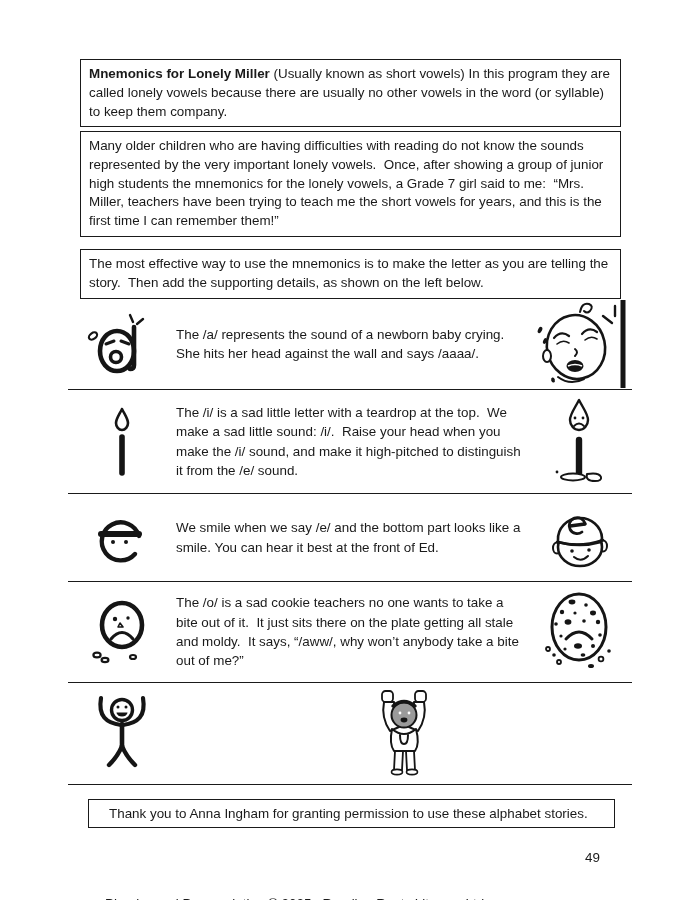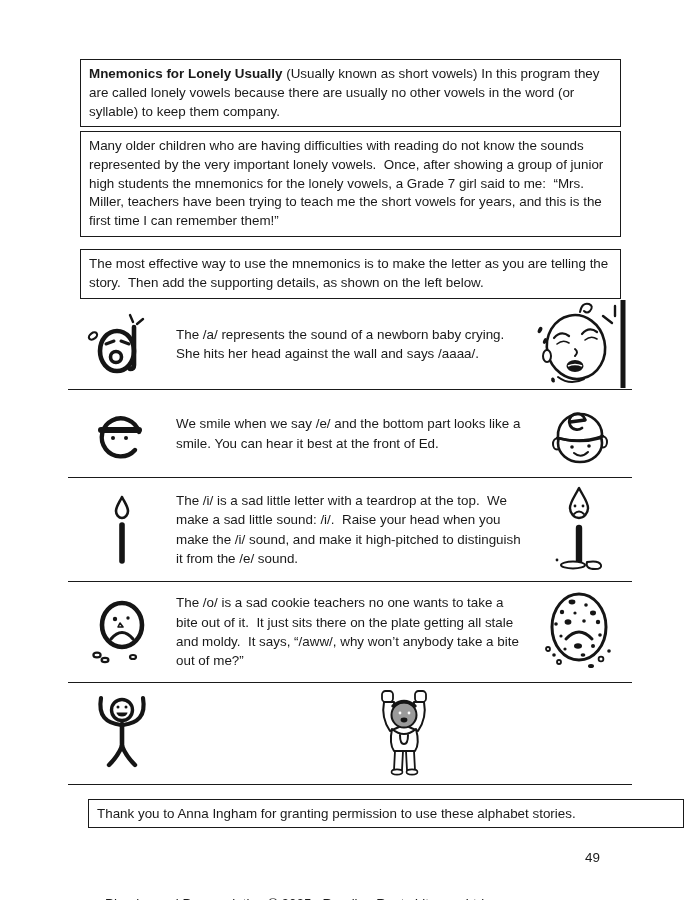--- a/index.html
+++ b/index.html
@@ -24,31 +24,31 @@
   .vrow.r4{height:101px;}
   .vrow.r5{height:102px;}
   .icon-cell{width:108px;display:flex;justify-content:center;align-items:center;flex-shrink:0;}
   .text-cell{width:352px;flex-shrink:0;font-size:13.4px;line-height:19.4px;white-space:pre-wrap;}
   .illus-cell{flex:1;display:flex;justify-content:center;align-items:center;}
   svg{display:block;}
   .ink{stroke:#151515;fill:none;stroke-linecap:round;stroke-linejoin:round;}
   .fill{fill:#151515;stroke:none;}
   .wfill{fill:#fff;stroke:#151515;stroke-linecap:round;stroke-linejoin:round;}
   #box-thanks{
-    position:absolute;left:88px;top:799px;width:596px;box-sizing:border-box;
-    border:1.6px solid #1a1a1a;padding:6px 8px;font-size:13.4px;white-space:pre;
+    position:absolute;left:88px;top:799px;width:527px;box-sizing:border-box;
+    border:1.6px solid #1a1a1a;padding:6px 20px;font-size:13.4px;white-space:pre;
   }
   .footer{position:absolute;top:850px;left:0;width:693px;font-size:13.4px;}
   .footer .copyright{position:absolute;left:105px;white-space:pre;margin-top:46px;}
   .footer .pagenum{position:absolute;left:585px;}
 </style>
 </head>
 <body>
 
-<div class="box" id="box-title"><span class="bold">Mnemonics for Lonely Usually</span><span> (Usually known as short vowels) In this program they are called lonely vowels because there are usually no other vowels in the word (or syllable) to keep them company.</span></div>
+<div class="box" id="box-title"><span class="bold">Mnemonics for Lonely Miller</span><span> (Usually known as short vowels) In this program they are called lonely vowels because there are usually no other vowels in the word (or syllable) to keep them company.</span></div>
 
 <div class="box" id="box-story"><span>Many older children who are having difficulties with reading do not know the sounds represented by the very important lonely vowels.  Once, after showing a group of junior high students the mnemonics for the lonely vowels, a Grade 7 girl said to me:  “Mrs. Miller, teachers have been trying to teach me the short vowels for years, and this is the first time I can remember them!”</span></div>
 
 <div class="box" id="box-howto"><span>The most effective way to use the mnemonics is to make the letter as you are telling the story.  Then add the supporting details, as shown on the left below.</span></div>
 
 <div class="rows">
 
   <div class="vrow r1">
     <div class="icon-cell">
       <svg width="76" height="74" viewBox="0 0 76 74">
@@ -79,20 +79,42 @@
         <ellipse class="fill" cx="11" cy="30" rx="2" ry="3.4" transform="rotate(25 11 30)"></ellipse>
         <ellipse class="fill" cx="16" cy="41" rx="1.8" ry="3" transform="rotate(25 16 41)"></ellipse>
         <ellipse class="fill" cx="24" cy="80" rx="1.8" ry="2.6" transform="rotate(-15 24 80)"></ellipse>
         <path class="ink" d="M74 16 L83 23" stroke-width="2.4"></path>
         <path class="ink" d="M86 6 L86 16" stroke-width="2.4"></path>
         <line class="ink" x1="94" y1="0" x2="94" y2="88" stroke-width="5"></line>
       </svg>
     </div>
   </div>
 
+  <div class="vrow r3">
+    <div class="icon-cell">
+      <svg width="40" height="74" viewBox="0 0 40 74">
+        <path class="wfill" d="M20 4 C17 10 14 14 14 18 a6 7 0 0 0 12 0 c0 -4 -3 -8 -6 -14 z" stroke-width="2.6"></path>
+        <line class="ink" x1="20" y1="32" x2="20" y2="68" stroke-width="5.6"></line>
+      </svg>
+    </div>
+    <div class="text-cell">The /i/ is a sad little letter with a teardrop at the top.  We make a sad little sound: /i/.  Raise your head when you make the /i/ sound, and make it high-pitched to distinguish it from the /e/ sound.</div>
+    <div class="illus-cell">
+      <svg width="62" height="88" viewBox="0 0 62 88">
+        <path class="wfill" d="M30 2 C26 10 21 16 21 22 a9 10 0 0 0 18 0 c0 -6 -5 -12 -9 -20 z" stroke-width="2.4"></path>
+        <circle class="fill" cx="26" cy="20" r="1.4"></circle>
+        <circle class="fill" cx="34" cy="20" r="1.4"></circle>
+        <path class="ink" d="M25 28 q5 -5 10 0" stroke-width="1.8"></path>
+        <line class="ink" x1="30" y1="42" x2="30" y2="78" stroke-width="6.4"></line>
+        <ellipse class="wfill" cx="24" cy="79" rx="12" ry="3.4" stroke-width="2"></ellipse>
+        <path class="wfill" d="M38 76 q12 -2 14 3 q1 4 -6 4 q-10 0 -8 -7 z" stroke-width="2"></path>
+        <circle class="fill" cx="8" cy="74" r="1.4"></circle>
+      </svg>
+    </div>
+  </div>
+
   <div class="vrow r2">
     <div class="icon-cell">
       <svg width="60" height="60" viewBox="0 0 60 60">
         <path class="ink" d="M47 28 A19 19 0 1 0 43 46" stroke-width="4.4"></path>
         <line class="ink" x1="9" y1="26" x2="47" y2="26" stroke-width="6"></line>
         <circle class="fill" cx="21" cy="34" r="2"></circle>
         <circle class="fill" cx="34" cy="34" r="2"></circle>
       </svg>
     </div>
     <div class="text-cell">We smile when we say /e/ and the bottom part looks like a smile. You can hear it best at the front of Ed.</div>
@@ -101,42 +123,20 @@
         <ellipse class="wfill" cx="12" cy="42" rx="4" ry="5.5" stroke-width="2"></ellipse>
         <ellipse class="wfill" cx="58" cy="40" rx="4" ry="5.5" stroke-width="2"></ellipse>
         <ellipse class="wfill" cx="35" cy="41" rx="22" ry="19" stroke-width="2.6"></ellipse>
         <path class="wfill" d="M13 34 a22 21 0 0 1 44 -2 L56 36 Q35 42 13 36 Z" stroke-width="2.6"></path>
         <path class="ink" d="M12 36 Q35 42 58 34" stroke-width="2.4"></path>
         <line class="ink" x1="25" y1="20" x2="40" y2="18" stroke-width="3.4"></line>
         <path class="ink" d="M40 18 a8 8 0 1 0 -3 8" stroke-width="2.8"></path>
         <circle class="fill" cx="27" cy="45" r="1.8"></circle>
         <circle class="fill" cx="44" cy="44" r="1.8"></circle>
         <path class="ink" d="M29 51 q7 6 14 -1" stroke-width="2"></path>
-      </svg>
-    </div>
-  </div>
-
-  <div class="vrow r3">
-    <div class="icon-cell">
-      <svg width="40" height="74" viewBox="0 0 40 74">
-        <path class="wfill" d="M20 4 C17 10 14 14 14 18 a6 7 0 0 0 12 0 c0 -4 -3 -8 -6 -14 z" stroke-width="2.6"></path>
-        <line class="ink" x1="20" y1="32" x2="20" y2="68" stroke-width="5.6"></line>
-      </svg>
-    </div>
-    <div class="text-cell">The /i/ is a sad little letter with a teardrop at the top.  We make a sad little sound: /i/.  Raise your head when you make the /i/ sound, and make it high-pitched to distinguish it from the /e/ sound.</div>
-    <div class="illus-cell">
-      <svg width="62" height="88" viewBox="0 0 62 88">
-        <path class="wfill" d="M30 2 C26 10 21 16 21 22 a9 10 0 0 0 18 0 c0 -6 -5 -12 -9 -20 z" stroke-width="2.4"></path>
-        <circle class="fill" cx="26" cy="20" r="1.4"></circle>
-        <circle class="fill" cx="34" cy="20" r="1.4"></circle>
-        <path class="ink" d="M25 28 q5 -5 10 0" stroke-width="1.8"></path>
-        <line class="ink" x1="30" y1="42" x2="30" y2="78" stroke-width="6.4"></line>
-        <ellipse class="wfill" cx="24" cy="79" rx="12" ry="3.4" stroke-width="2"></ellipse>
-        <path class="wfill" d="M38 76 q12 -2 14 3 q1 4 -6 4 q-10 0 -8 -7 z" stroke-width="2"></path>
-        <circle class="fill" cx="8" cy="74" r="1.4"></circle>
       </svg>
     </div>
   </div>
 
   <div class="vrow r4">
     <div class="icon-cell">
       <svg width="68" height="70" viewBox="0 0 68 70">
         <ellipse class="ink" cx="34" cy="28" rx="20" ry="22" stroke-width="4.6"></ellipse>
         <circle class="fill" cx="27" cy="22" r="2.2"></circle>
         <circle class="fill" cx="40" cy="21" r="1.7"></circle>

